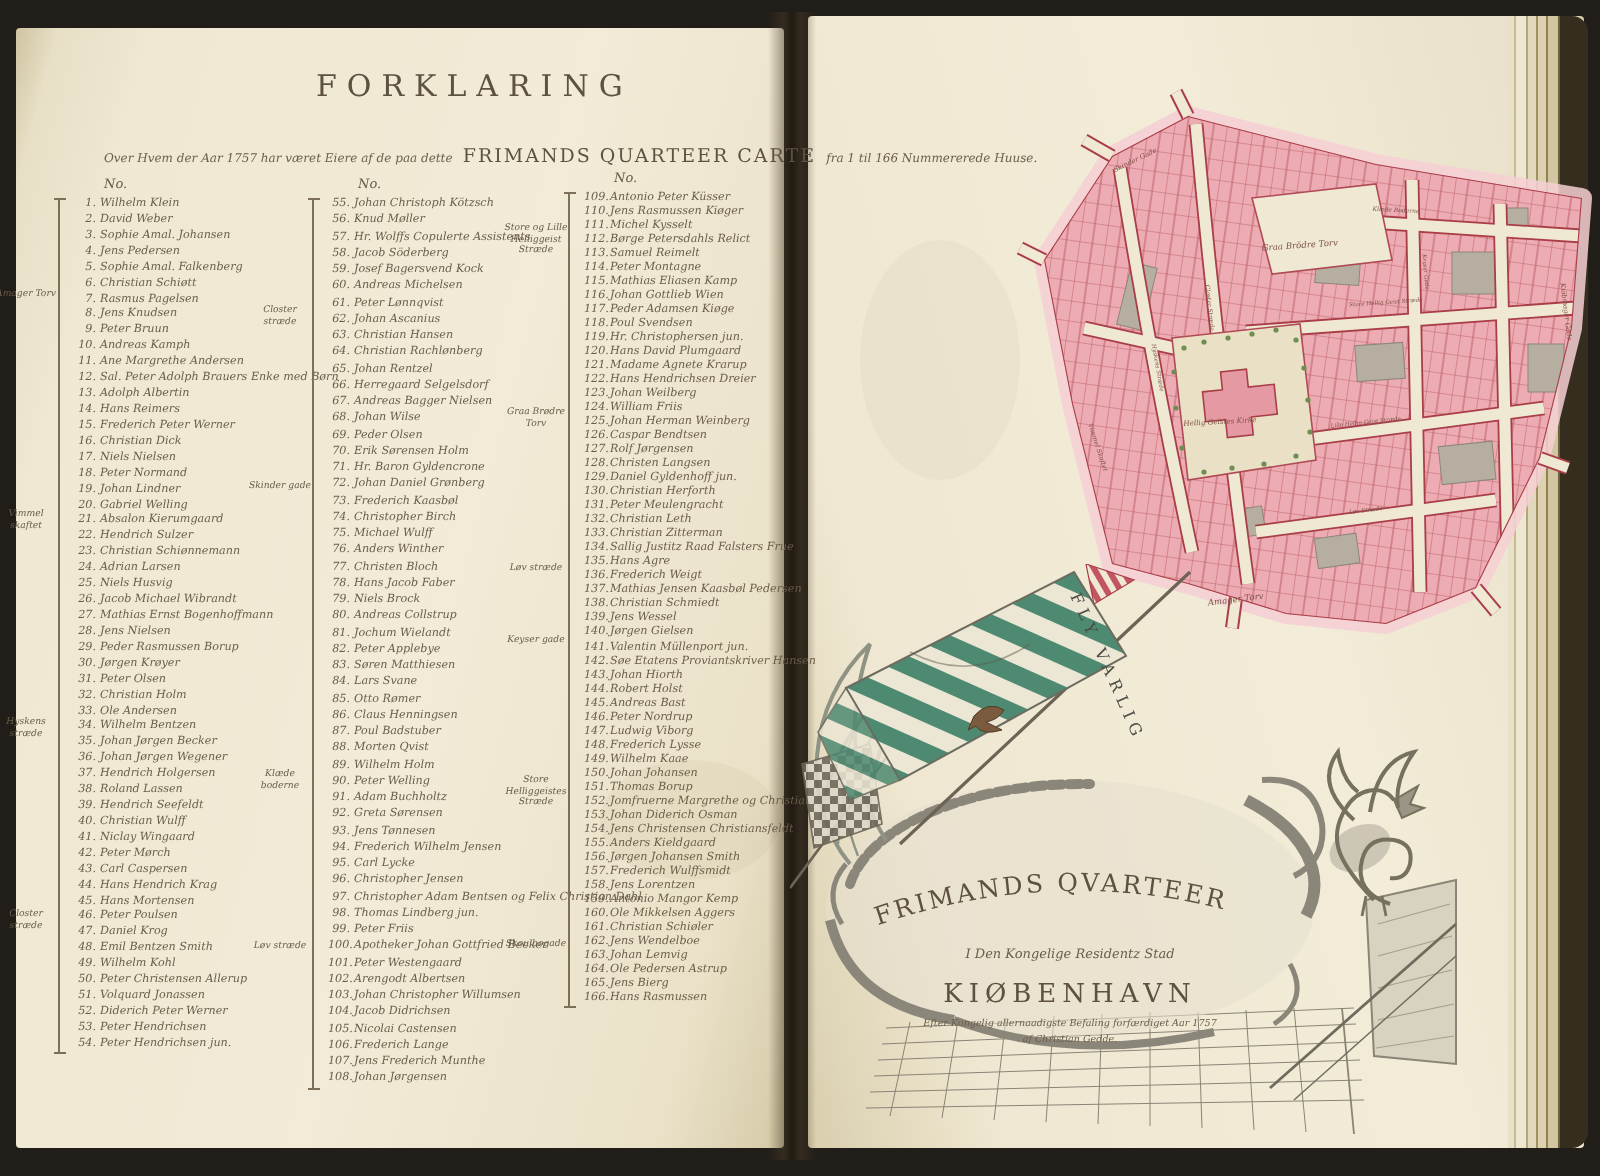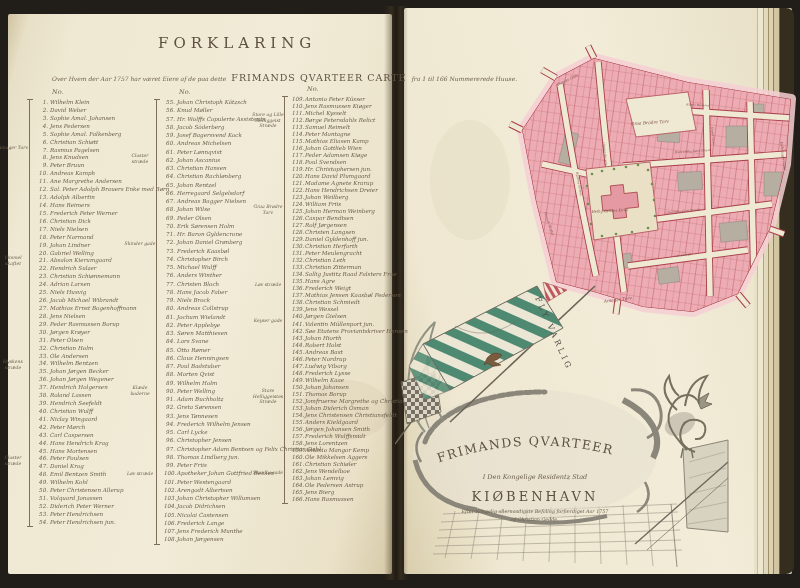--- a/index.html
+++ b/index.html
@@ -46,21 +46,21 @@
 <div class="page" id="page-right"></div>
 <div id="page-stack"></div>
 <div id="gutter"></div>
 
 <div class="stain" style="left:300px;top:380px;width:90px;height:60px;background:rgba(160,130,80,.07);"></div>
 <div class="stain" style="left:430px;top:120px;width:80px;height:120px;background:rgba(160,130,80,.06);"></div>
 
 <div id="title">FORKLARING</div>
 <div id="subtitle">
   <span class="script">Over Hvem der Aar 1757 har været Eiere af de paa dette</span>
-  <span class="emph">FRIMANDS QVARTEER CARTE</span>
+  <span class="emph">FRIMANDS QUARTEER CARTE</span>
   <span class="script">fra 1 til 166 Nummererede Huuse.</span>
 </div>
 
 <div class="col" id="col1">
     <div class="col-no">No.</div>
     <div class="bracket" style="height: 426.22px;"></div>
     <div class="margin-label" style="top: 46px;">Amager Torv</div>
     <div class="margin-label" style="top: 156px;">Vimmel skaftet</div>
     <div class="margin-label" style="top: 260px;">Hyskens stræde</div>
     <div class="margin-label" style="top: 356px;">Closter stræde</div>

